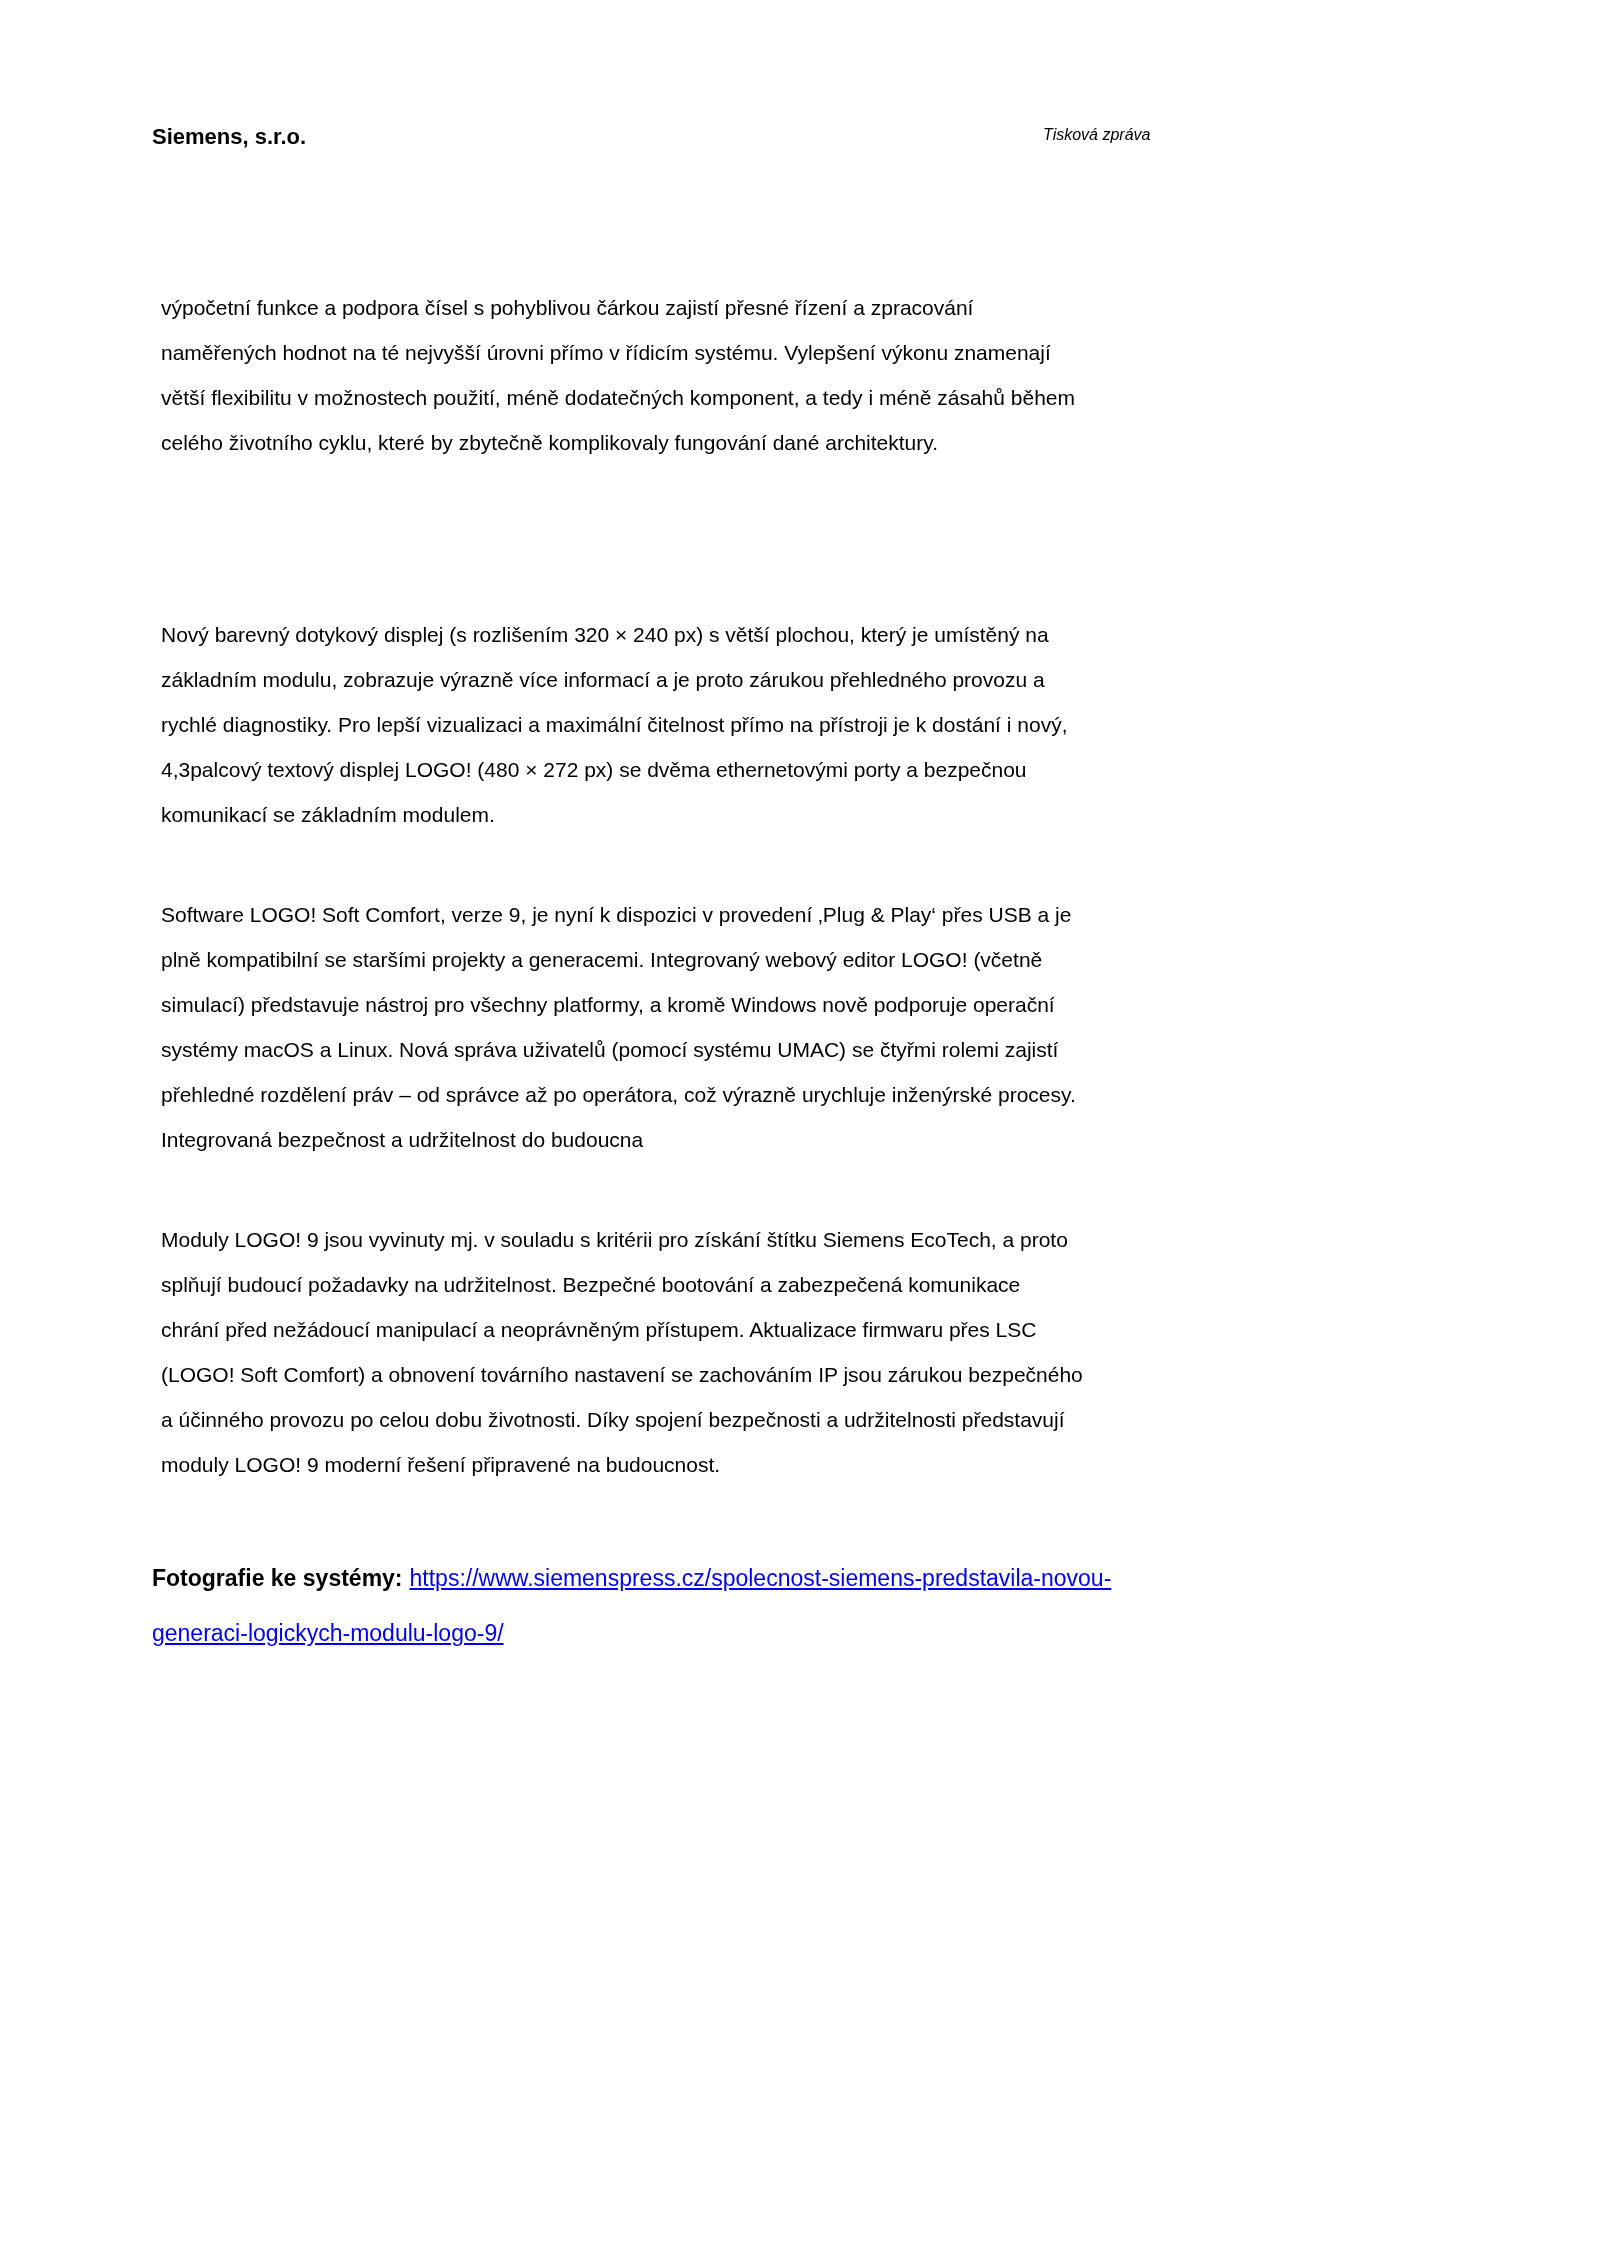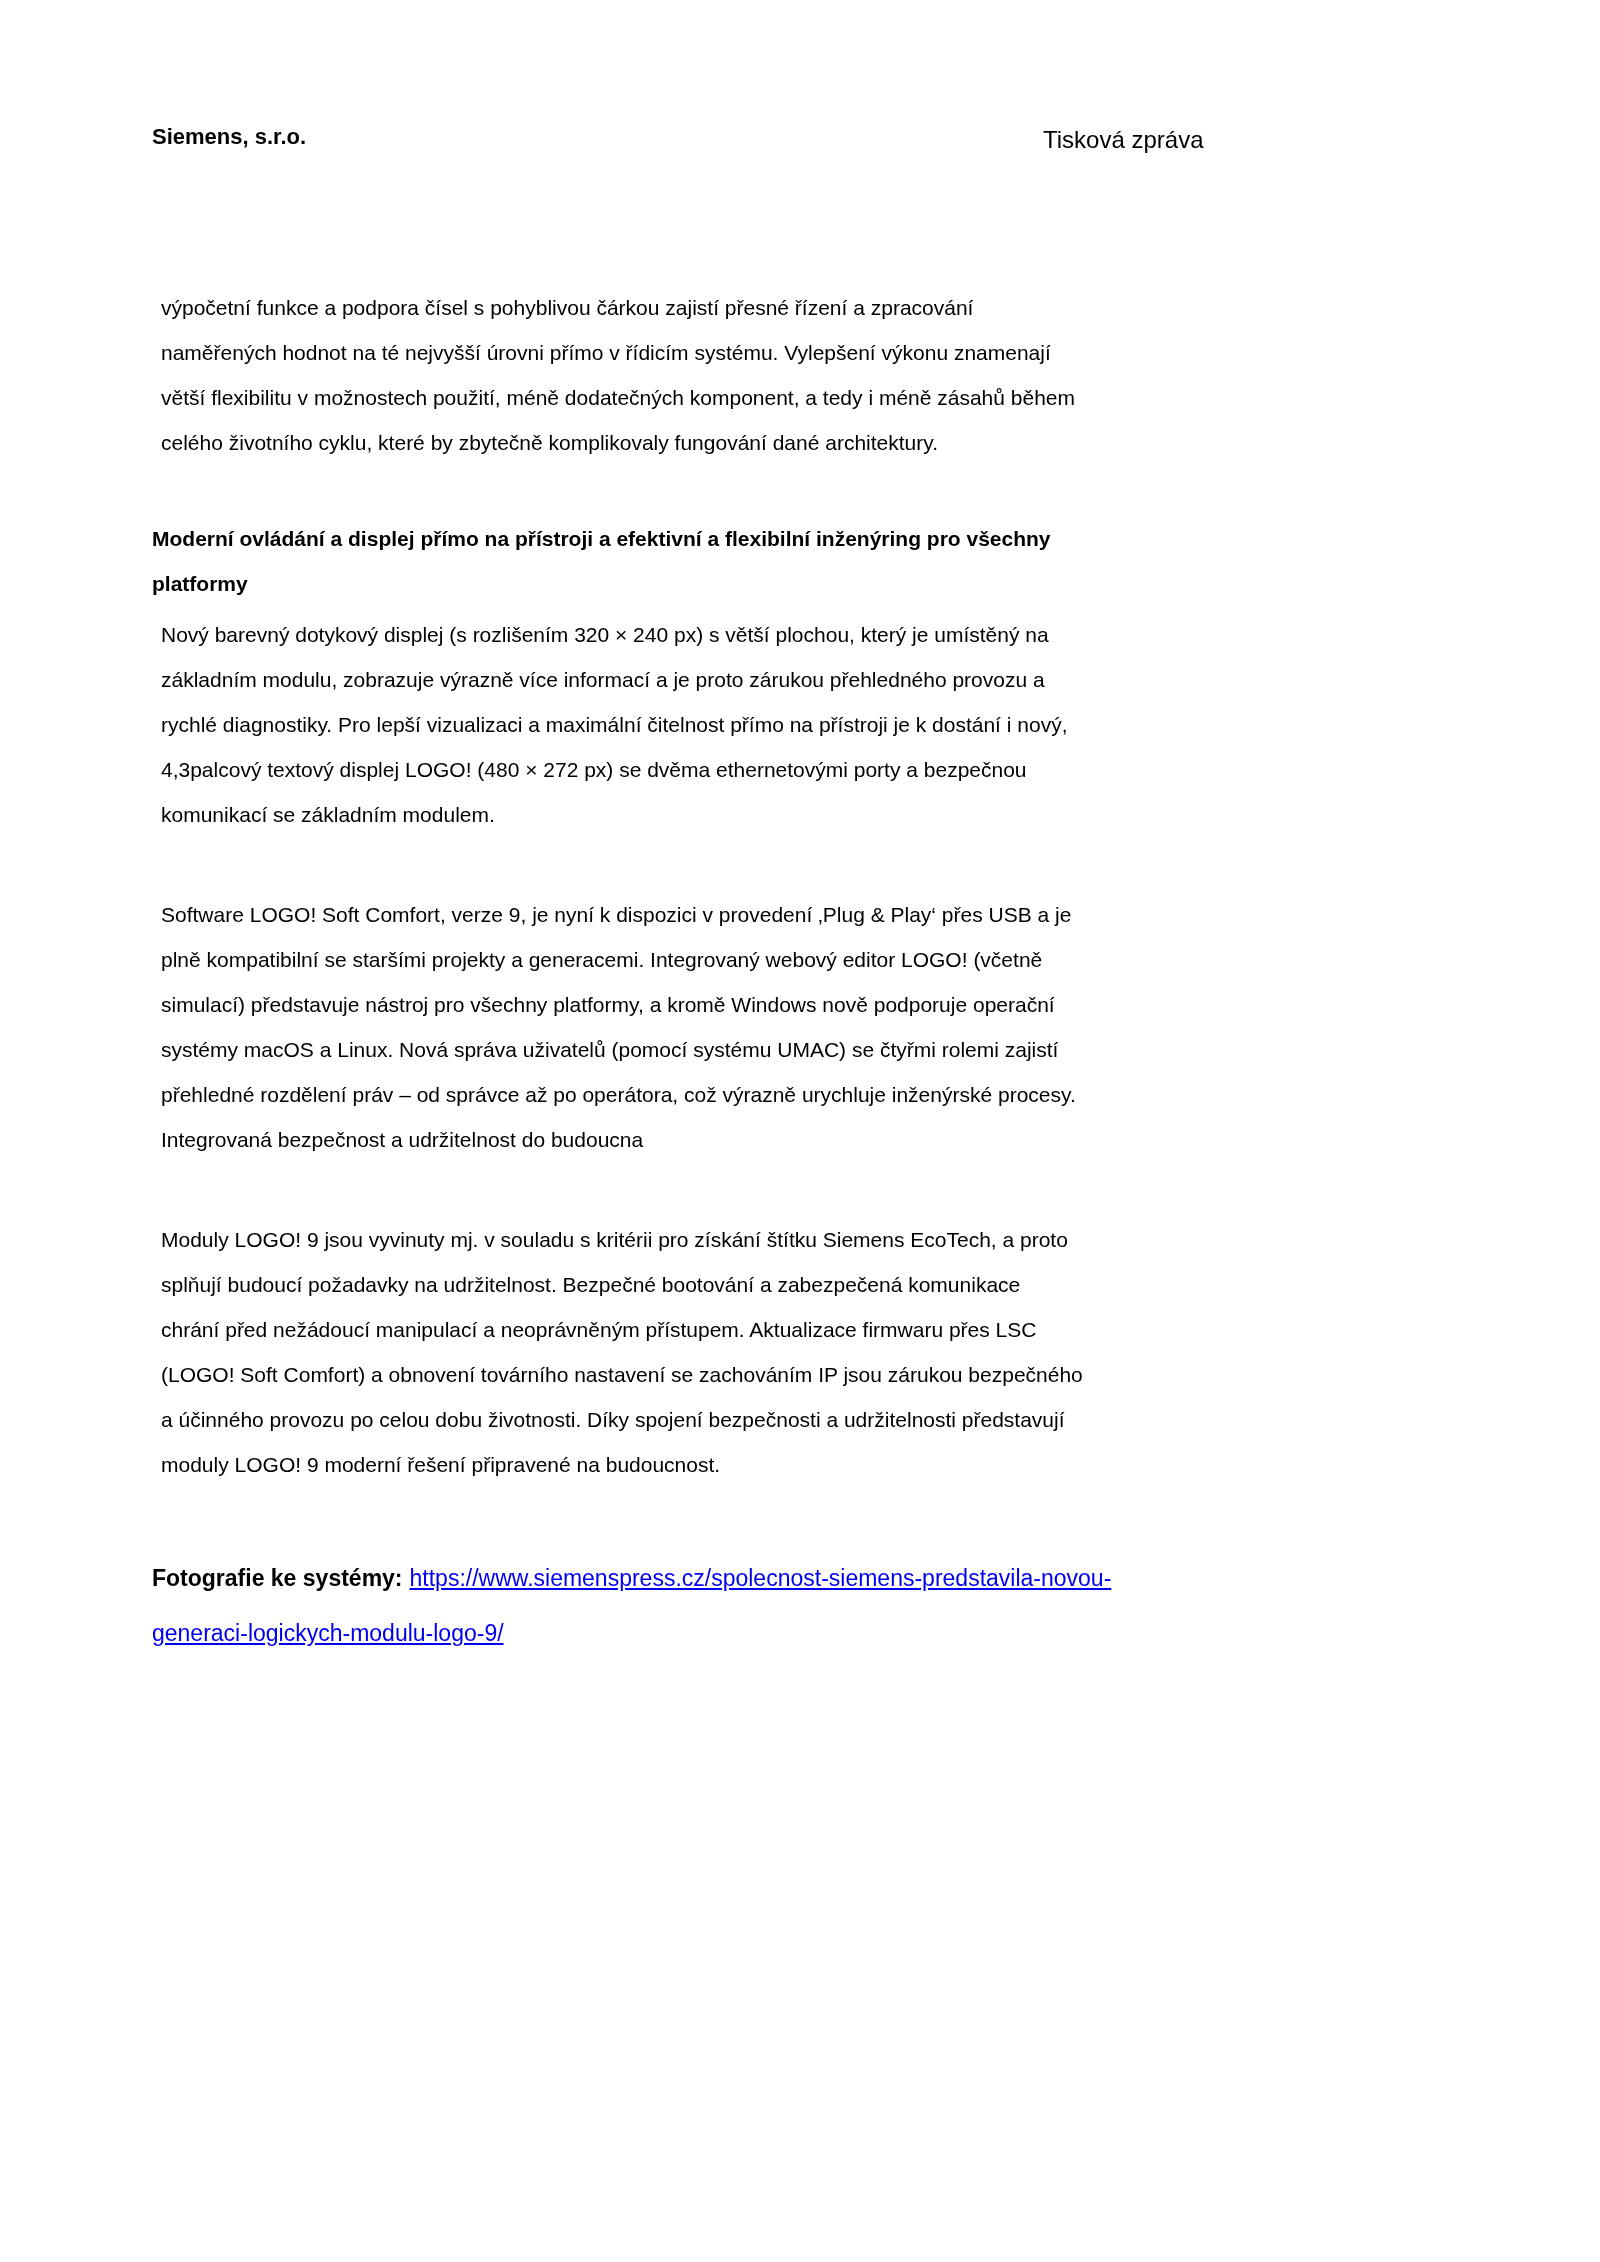--- a/index.html
+++ b/index.html
@@ -21,22 +21,23 @@
     left: 152px;
     top: 124px;
     font-size: 22px;
     font-weight: bold;
     white-space: nowrap;
   }
   .hdr-type {
     position: absolute;
     left: 1043px;
     top: 126px;
-    font-size: 24px;
+    font-size: 16px;
     white-space: nowrap;
+    font-style: italic;
   }
   .para {
     position: absolute;
     left: 152px;
     width: 1320px;
     font-size: 21px;
     line-height: 45px;
     white-space: pre-line;
     margin: 9px;
   }
@@ -93,22 +94,20 @@
 
   <span class="hdr-company">Siemens, s.r.o.</span>
 
   <span class="hdr-type">Tisková zpráva</span>
 
   <p class="para p1">výpočetní funkce a podpora čísel s pohyblivou čárkou zajistí přesné řízení a zpracování
 naměřených hodnot na té nejvyšší úrovni přímo v řídicím systému. Vylepšení výkonu znamenají
 větší flexibilitu v možnostech použití, méně dodatečných komponent, a tedy i méně zásahů během
 celého životního cyklu, které by zbytečně komplikovaly fungování dané architektury.</p>
 
-  <h2 class="sect-heading">Moderní ovládání a displej přímo na přístroji a efektivní a flexibilní inženýring pro všechny
-platformy</h2>
 
   <p class="para p2">Nový barevný dotykový displej (s rozlišením 320 × 240 px) s větší plochou, který je umístěný na
 základním modulu, zobrazuje výrazně více informací a je proto zárukou přehledného provozu a
 rychlé diagnostiky. Pro lepší vizualizaci a maximální čitelnost přímo na přístroji je k dostání i nový,
 4,3palcový textový displej LOGO! (480 × 272 px) se dvěma ethernetovými porty a bezpečnou
 komunikací se základním modulem.</p>
 
   <p class="para p3">Software LOGO! Soft Comfort, verze 9, je nyní k dispozici v provedení ‚Plug &amp; Play‘ přes USB a je
 plně kompatibilní se staršími projekty a generacemi. Integrovaný webový editor LOGO! (včetně
 simulací) představuje nástroj pro všechny platformy, a kromě Windows nově podporuje operační

